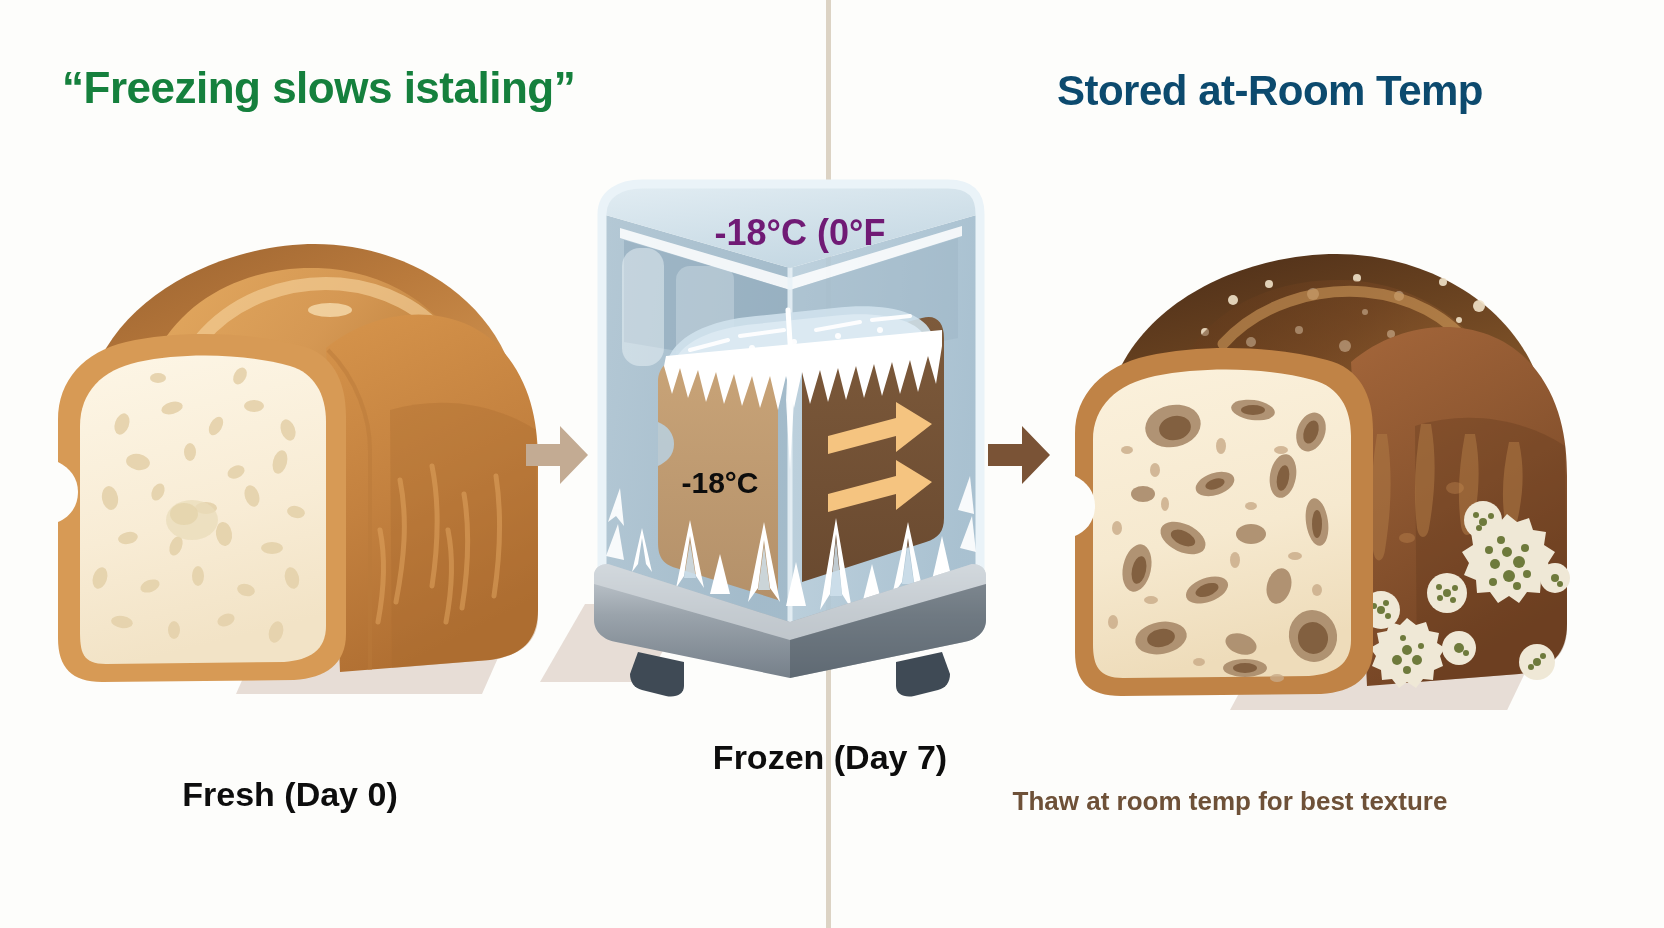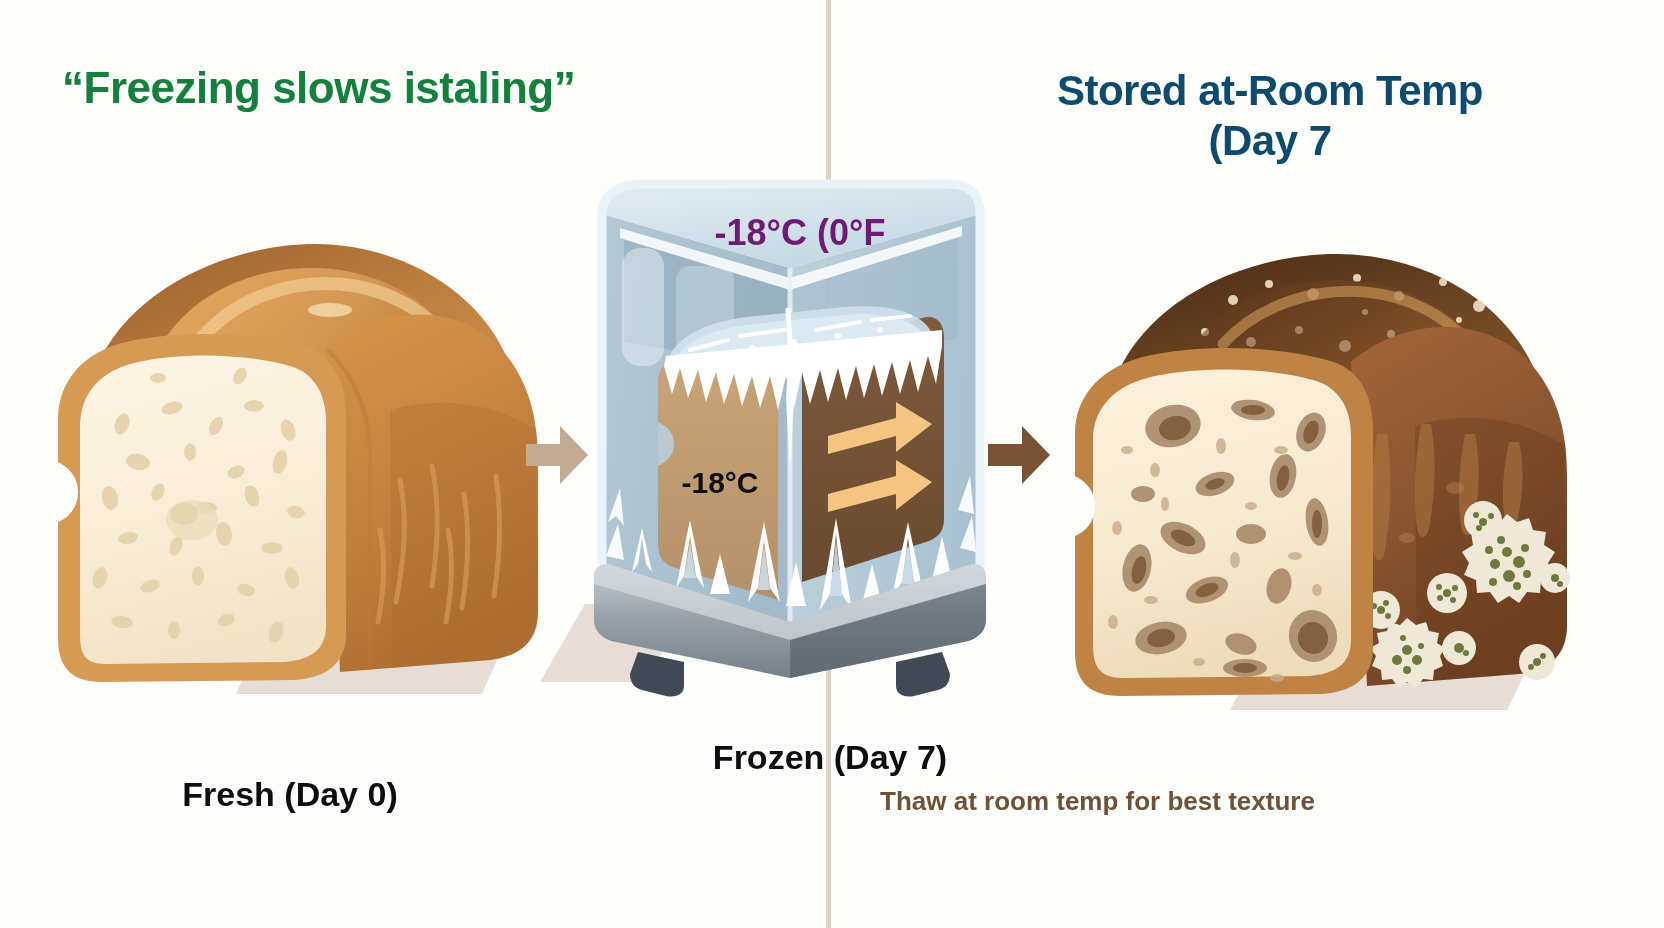--- a/index.html
+++ b/index.html
@@ -32,21 +32,21 @@
 
   
   .caption{
     position:absolute;font-size:34px;font-weight:bold;color:#0d0d0d;
     text-align:center;white-space:nowrap;
   }
   .cap-fresh{left:0px;top:738px;width:580px;margin-top:37px;}
   .cap-frozen{left:540px;top:738px;width:580px;}
   .footnote{
     position:absolute;left:880px;top:786px;width:700px;
-    text-align:left;font-size:26px;font-weight:bold;color:#6e5138;
+    text-align:center;font-size:26px;font-weight:bold;color:#6e5138;
   }
 
   
   .shadow{position:absolute;background:#e7ddd6;}
   .sh-left{left:236px;top:572px;width:300px;height:122px;
     clip-path:polygon(0% 100%,18% 0%,100% 0%,82% 100%);}
   .sh-mid{left:540px;top:604px;width:150px;height:78px;
     clip-path:polygon(0% 100%,30% 0%,100% 0%,70% 100%);}
   .sh-right{left:1230px;top:600px;width:330px;height:110px;
     clip-path:polygon(0% 100%,18% 0%,100% 0%,84% 100%);}
@@ -546,21 +546,20 @@
         <ellipse cx="58" cy="384" rx="5" ry="7"></ellipse>
           <ellipse cx="222" cy="440" rx="7" ry="4"></ellipse>
       </g>
     </svg>
   </div>
 
   <div class="title-left">“Freezing slows istaling”</div>
 
   <div class="title-right">
     <span>Stored at-Room Temp</span>
-    <span class="l2">(Day 7</span>
   </div>
 
   <div class="caption cap-fresh">Fresh (Day 0)</div>
   <div class="caption cap-frozen">Frozen (Day 7)</div>
 
   <div class="footnote">Thaw at room temp for best texture</div>
 
 </div>
 
 </body></html>

